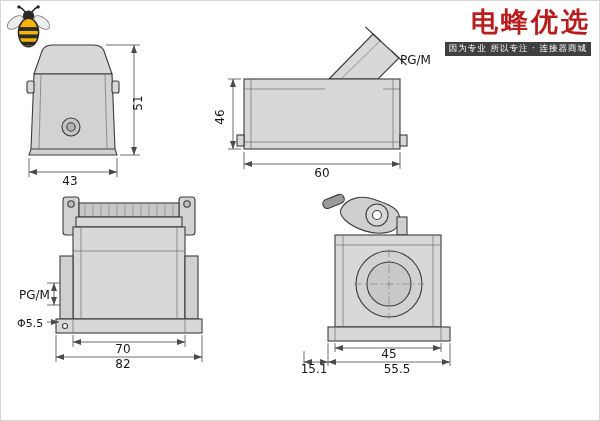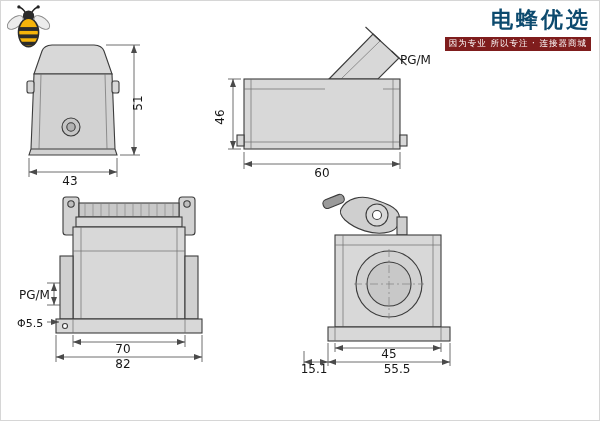--- a/index.html
+++ b/index.html
@@ -4,25 +4,25 @@
 <style>
   * { margin:0; padding:0; box-sizing:border-box; }
   html,body { background:#ffffff; font-family:"DejaVu Sans","Liberation Sans",sans-serif; }
   .page {
     position:relative; width:600px; height:421px;
     background:#ffffff; border:1px solid #d6d6d6; overflow:hidden;
   }
   .logo { position:absolute; top:3px; left:6px; width:44px; height:48px; }
   .brand { position:absolute; top:7px; right:8px; text-align:right; }
   .brand-name {
-    color:#0c4a6e; font-size:22px; font-weight:bold;
+    color:#b91c1c; font-size:27px; font-weight:bold;
     letter-spacing:3px; line-height:1.05; white-space:nowrap;
   }
   .brand-tagline {
-    display:inline-block; margin-top:2px; background:#7f1d1d; color:#ffffff;
+    display:inline-block; margin-top:2px; background:#404040; color:#ffffff;
     font-size:8.5px; letter-spacing:1px; padding:1px 4px; white-space:nowrap;
   }
   svg.sheet { position:absolute; left:0; top:0; width:600px; height:421px; }
   .dimtext { font-size:12px; fill:#161616; }
   .dimtext-sm { font-size:11px; fill:#161616; }
 </style>
 </head>
 <body>
 
 <div class="page">

